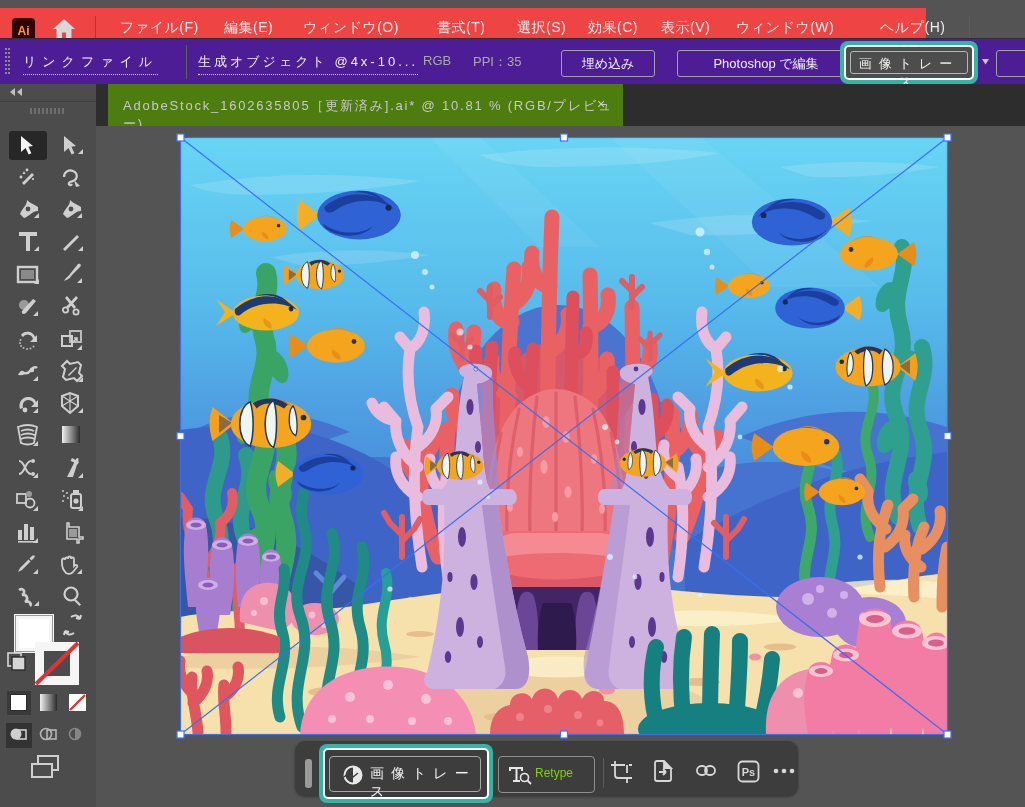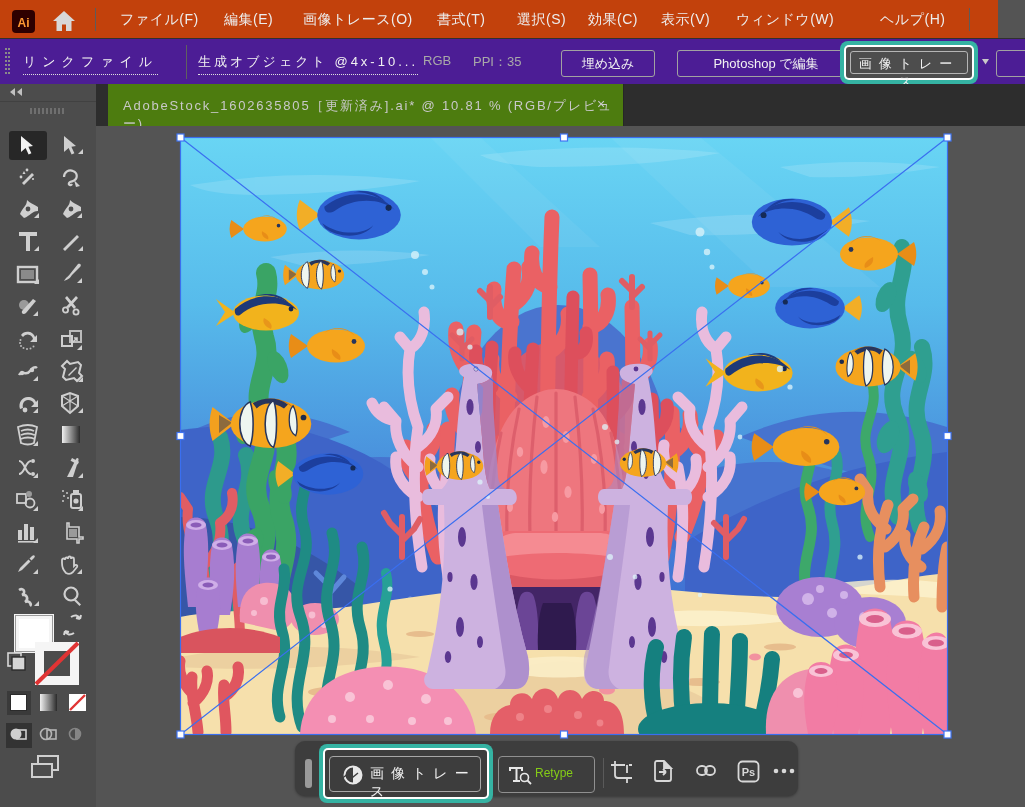--- a/index.html
+++ b/index.html
@@ -1,16 +1,16 @@
 <!DOCTYPE html>
 <html><head><meta charset="utf-8"><style>
 html,body{margin:0;padding:0;width:1025px;height:807px;overflow:hidden;background:#545454;font-family:"Liberation Sans",sans-serif;}
 *{box-sizing:border-box;}
 .abs{position:absolute;}
-#menubar{position:absolute;left:0;top:0;width:998px;height:38px;background:#c2410c;}
+#menubar{position:absolute;left:0;top:8px;width:926px;height:38px;background:#ef4444;}
 .mitem{position:absolute;top:11px;font-size:14px;color:#ededed;white-space:nowrap;letter-spacing:0.5px;}
 #controlbar{position:absolute;left:0;top:38px;width:1025px;height:46px;background:#4c1d95;border-top:1px solid #303030;}
 .clabel{position:absolute;top:14px;font-size:13px;color:#f2f2f2;white-space:nowrap;}
 .gray{color:#a9a9a9;}
 .dotun{border-bottom:1px dotted #e0e0e0;padding-bottom:3px;}
 .cbtn{position:absolute;top:11px;height:27px;border:1px solid #a2a2a2;border-radius:3px;color:#f2f2f2;font-size:13px;text-align:center;}
 #tabbar{position:absolute;left:96px;top:84px;width:929px;height:42px;background:#2d2d2d;}
 #tab{position:absolute;left:12px;top:0;width:516px;height:42px;background:#4d7c0f;color:#c9c9c9;font-size:13px;border-right:1px solid #262626;}
 #toolbar{position:absolute;left:0;top:84px;width:96px;height:723px;background:#4c4c4c;}
 #canvas{position:absolute;left:96px;top:126px;width:929px;height:681px;background:#545454;}
@@ -25,21 +25,21 @@
  <svg class="abs" style="left:12px;top:10px" width="23" height="23">
       <rect x="0" y="0" width="23" height="23" rx="4" fill="#2e0000"></rect>
       <text x="11.5" y="16.5" font-size="12" font-weight="bold" fill="#ff9a33" text-anchor="middle" font-family="Liberation Sans">Ai</text>
     </svg>
  <svg class="abs" style="left:51px;top:9px" width="26" height="24" viewBox="0 0 26 24">
       <path d="M13 2 L24 12 H20.5 V22 H15 V15.5 H11 V22 H5.5 V12 H2 Z" fill="#d8d8d8"></path>
     </svg>
  <div class="abs" style="left:95px;top:8px;width:1px;height:23px;background:#5c5c5c"></div>
  <div class="mitem" style="left:120px">ファイル(F)</div>
  <div class="mitem" style="left:224px">編集(E)</div>
- <div class="mitem" style="left:303px">画像トレース(O)</div>
+ <div class="mitem" style="left:303px">ウィンドウ(O)</div>
  <div class="mitem" style="left:437px">書式(T)</div>
  <div class="mitem" style="left:517px">選択(S)</div>
  <div class="mitem" style="left:588px">効果(C)</div>
  <div class="mitem" style="left:661px">表示(V)</div>
  <div class="mitem" style="left:736px">ウィンドウ(W)</div>
  <div class="mitem" style="left:880px">ヘルプ(H)</div>
  <div class="abs" style="left:969px;top:8px;width:1px;height:23px;background:#5c5c5c"></div>
 </div>
 <div id="controlbar">
  <svg class="abs" style="left:5px;top:9px" width="6" height="28">

